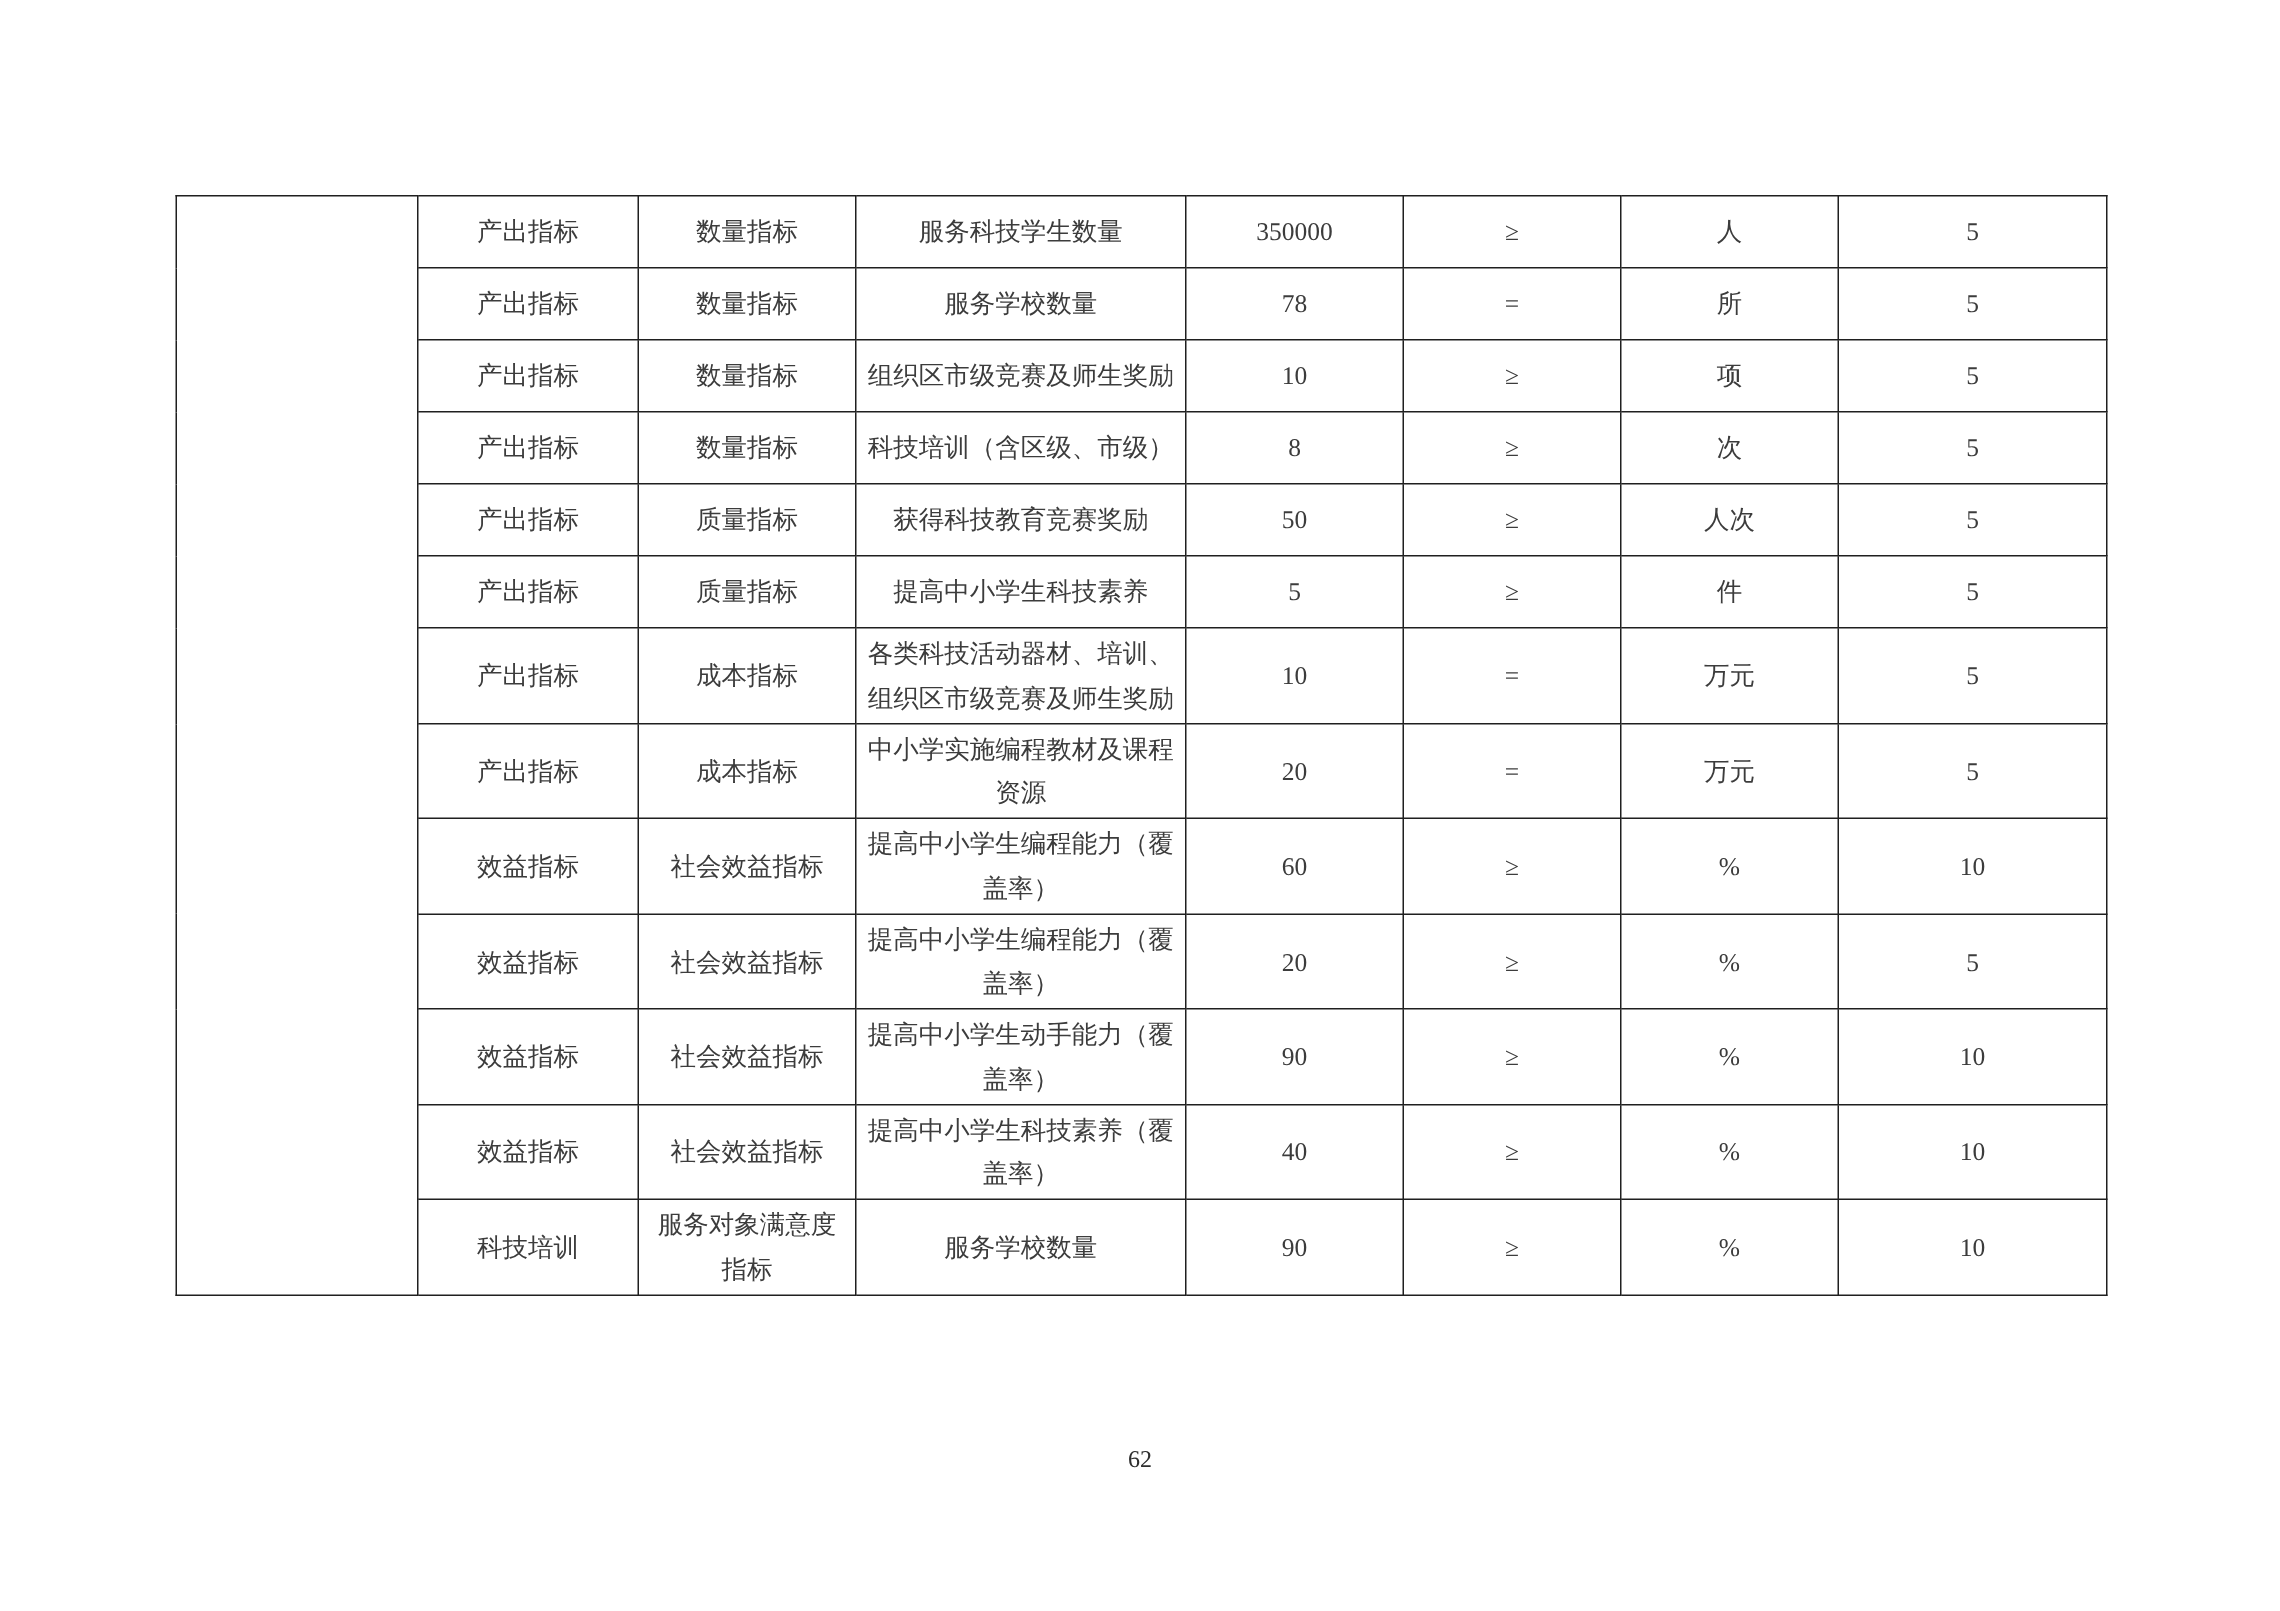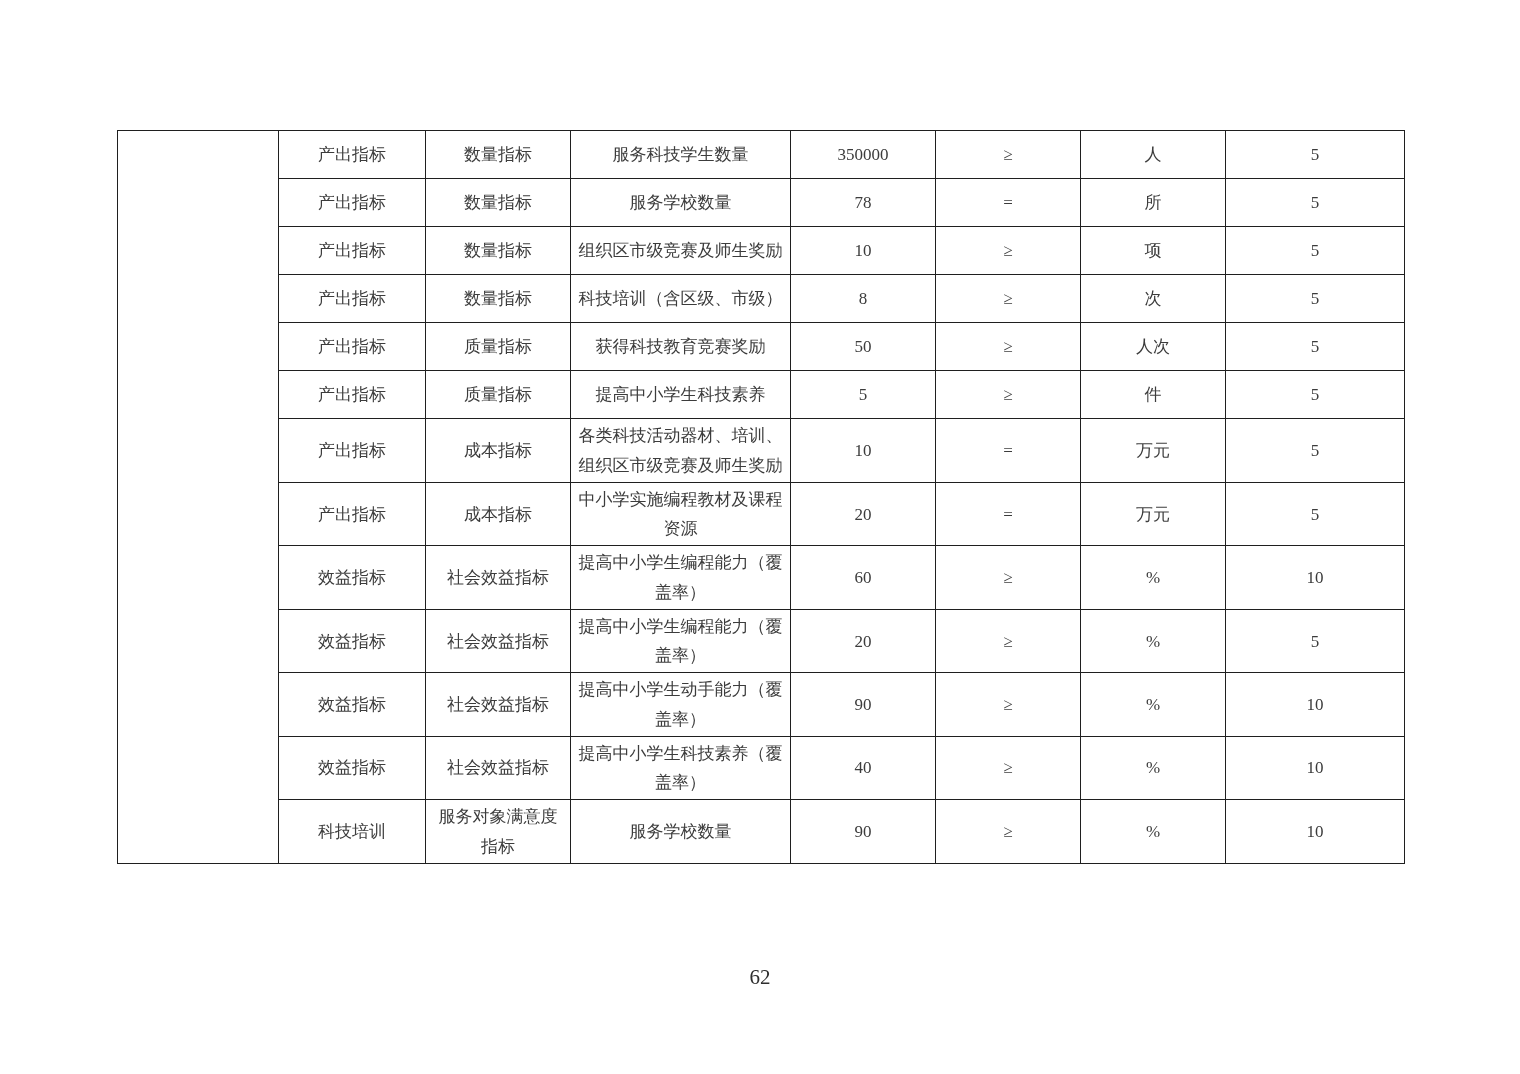--- a/index.html
+++ b/index.html
@@ -41,21 +41,21 @@
   }
   tr.h48 { height: 48px; }
   tr.h64 { height: 64px; }
   tr.h62 { height: 62px; }
   tr.h57 { height: 57px; }
   .page-number {
     position: absolute;
     left: 0; right: 0;
     top: 965px;
     text-align: center;
-    font-size: 21px;
+    font-size: 16px;
     color: #2e2e2e;
     font-family: "Liberation Serif", "DejaVu Serif", serif;
   }
 </style>
 </head>
 <body>
 
 <div class="page">
 
   <table class="indicator-table">

